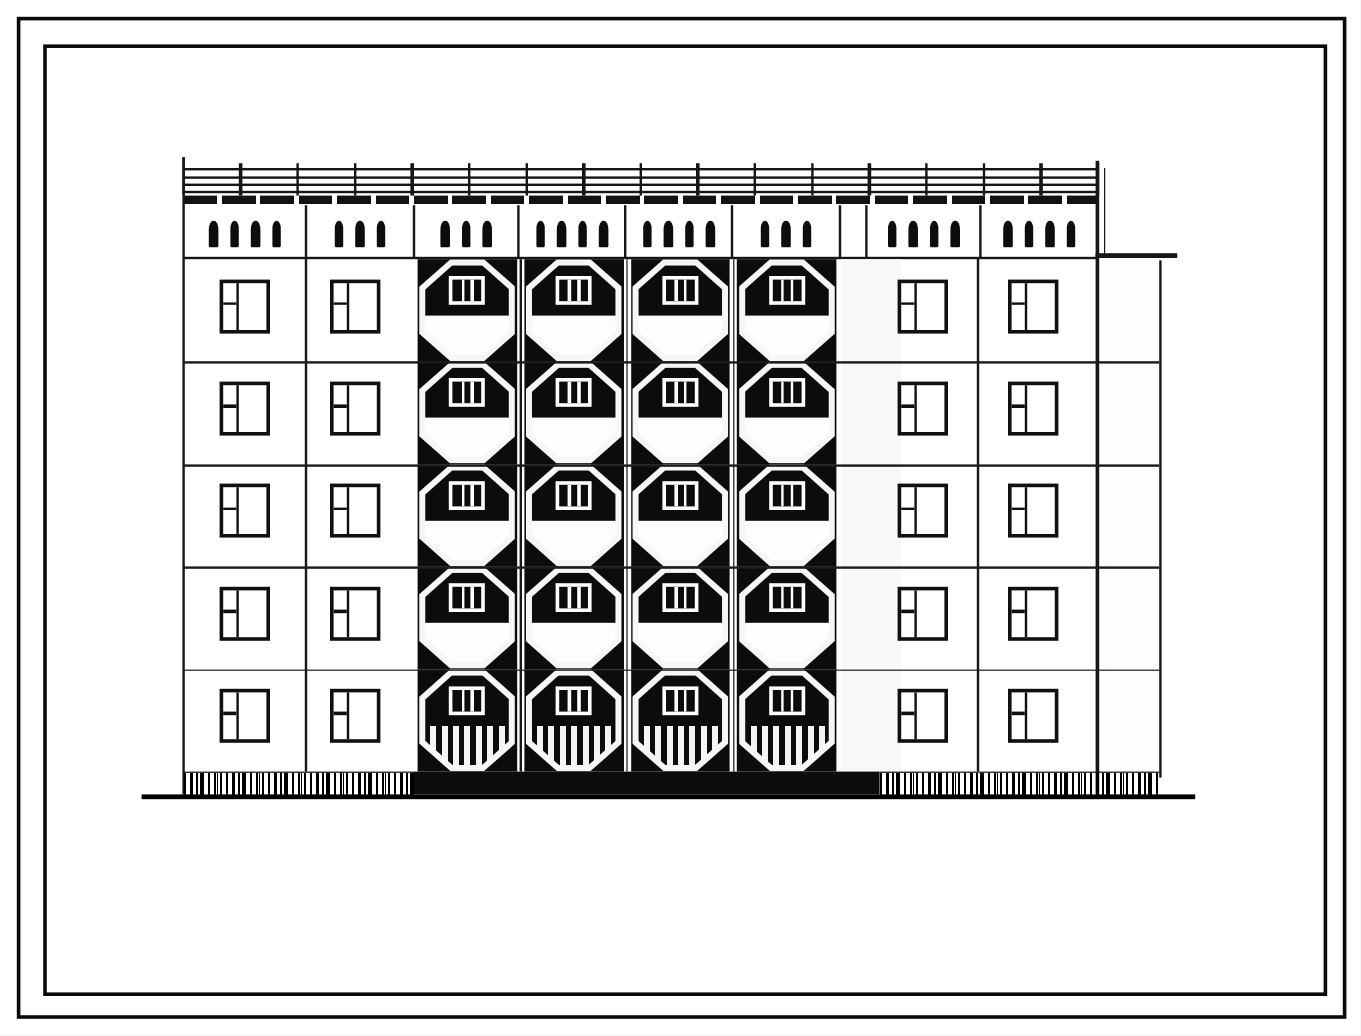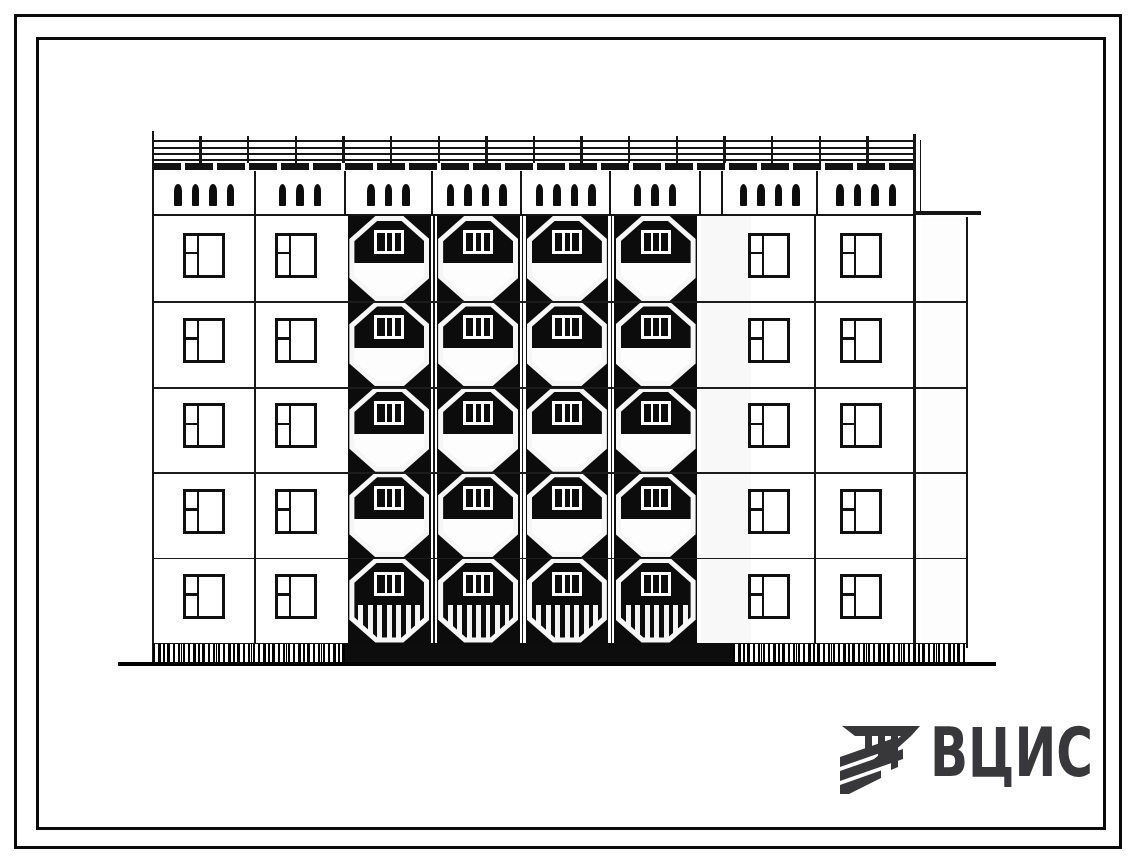--- a/index.html
+++ b/index.html
@@ -477,26 +477,13 @@
       <div class="wwin" style="left: 840px; top: 574.1px; width: 42px; height: 45px;">
         <div class="abs" style="left: 30%; top: 0px; width: 2.5px; height: 100%; background: rgb(16, 16, 16);"></div>
         <div class="abs" style="left: 0px; top: 42%; width: 30%; height: 2.5px; background: rgb(16, 16, 16);"></div>
       </div>
       <div class="abs vdash" style="left: 153px; top: 643px; width: 192px; height: 19px;"></div>
       <div class="abs" style="left: 345px; top: 643px; width: 388px; height: 19px; background: rgb(13, 13, 13);"></div>
       <div class="abs vdash" style="left: 733px; top: 643px; width: 233px; height: 19px;"></div>
       <div class="abs" style="left: 118px; top: 661.5px; width: 878px; height: 4.5px; background: rgb(0, 0, 0);"></div>
     </div>
 
-  <div class="abs" style="left:836px;top:714px;width:250px;height:90px;">
-    <svg width="90" height="70" viewBox="0 0 88 70" style="position:absolute;left:0;top:10px;" fill="#38383a">
-      <polygon points="5,2 83,2 74,12 18,12"></polygon>
-      <polygon points="28,12 35,12 35,27 28,30"></polygon>
-      <polygon points="41,12 48,12 48,35 41,38"></polygon>
-      <polygon points="54,12 61,12 61,43 54,46"></polygon>
-      <polygon points="64,12 74,12 44,39 36,36"></polygon>
-      <polygon points="3,33 3,43 56,24.5 56,14.5"></polygon>
-      <polygon points="3,47 3,57 66,35 66,25"></polygon>
-      <polygon points="3,61 3,70 12,70 44,54 44,46.6"></polygon>
-    </svg>
-    <div class="logo-text" style="left:94px;top:0px;font-size:51px;transform:scale(0.98,1.32);">ВЦИС</div>
-  </div>
 </div>
 
 </body></html>

